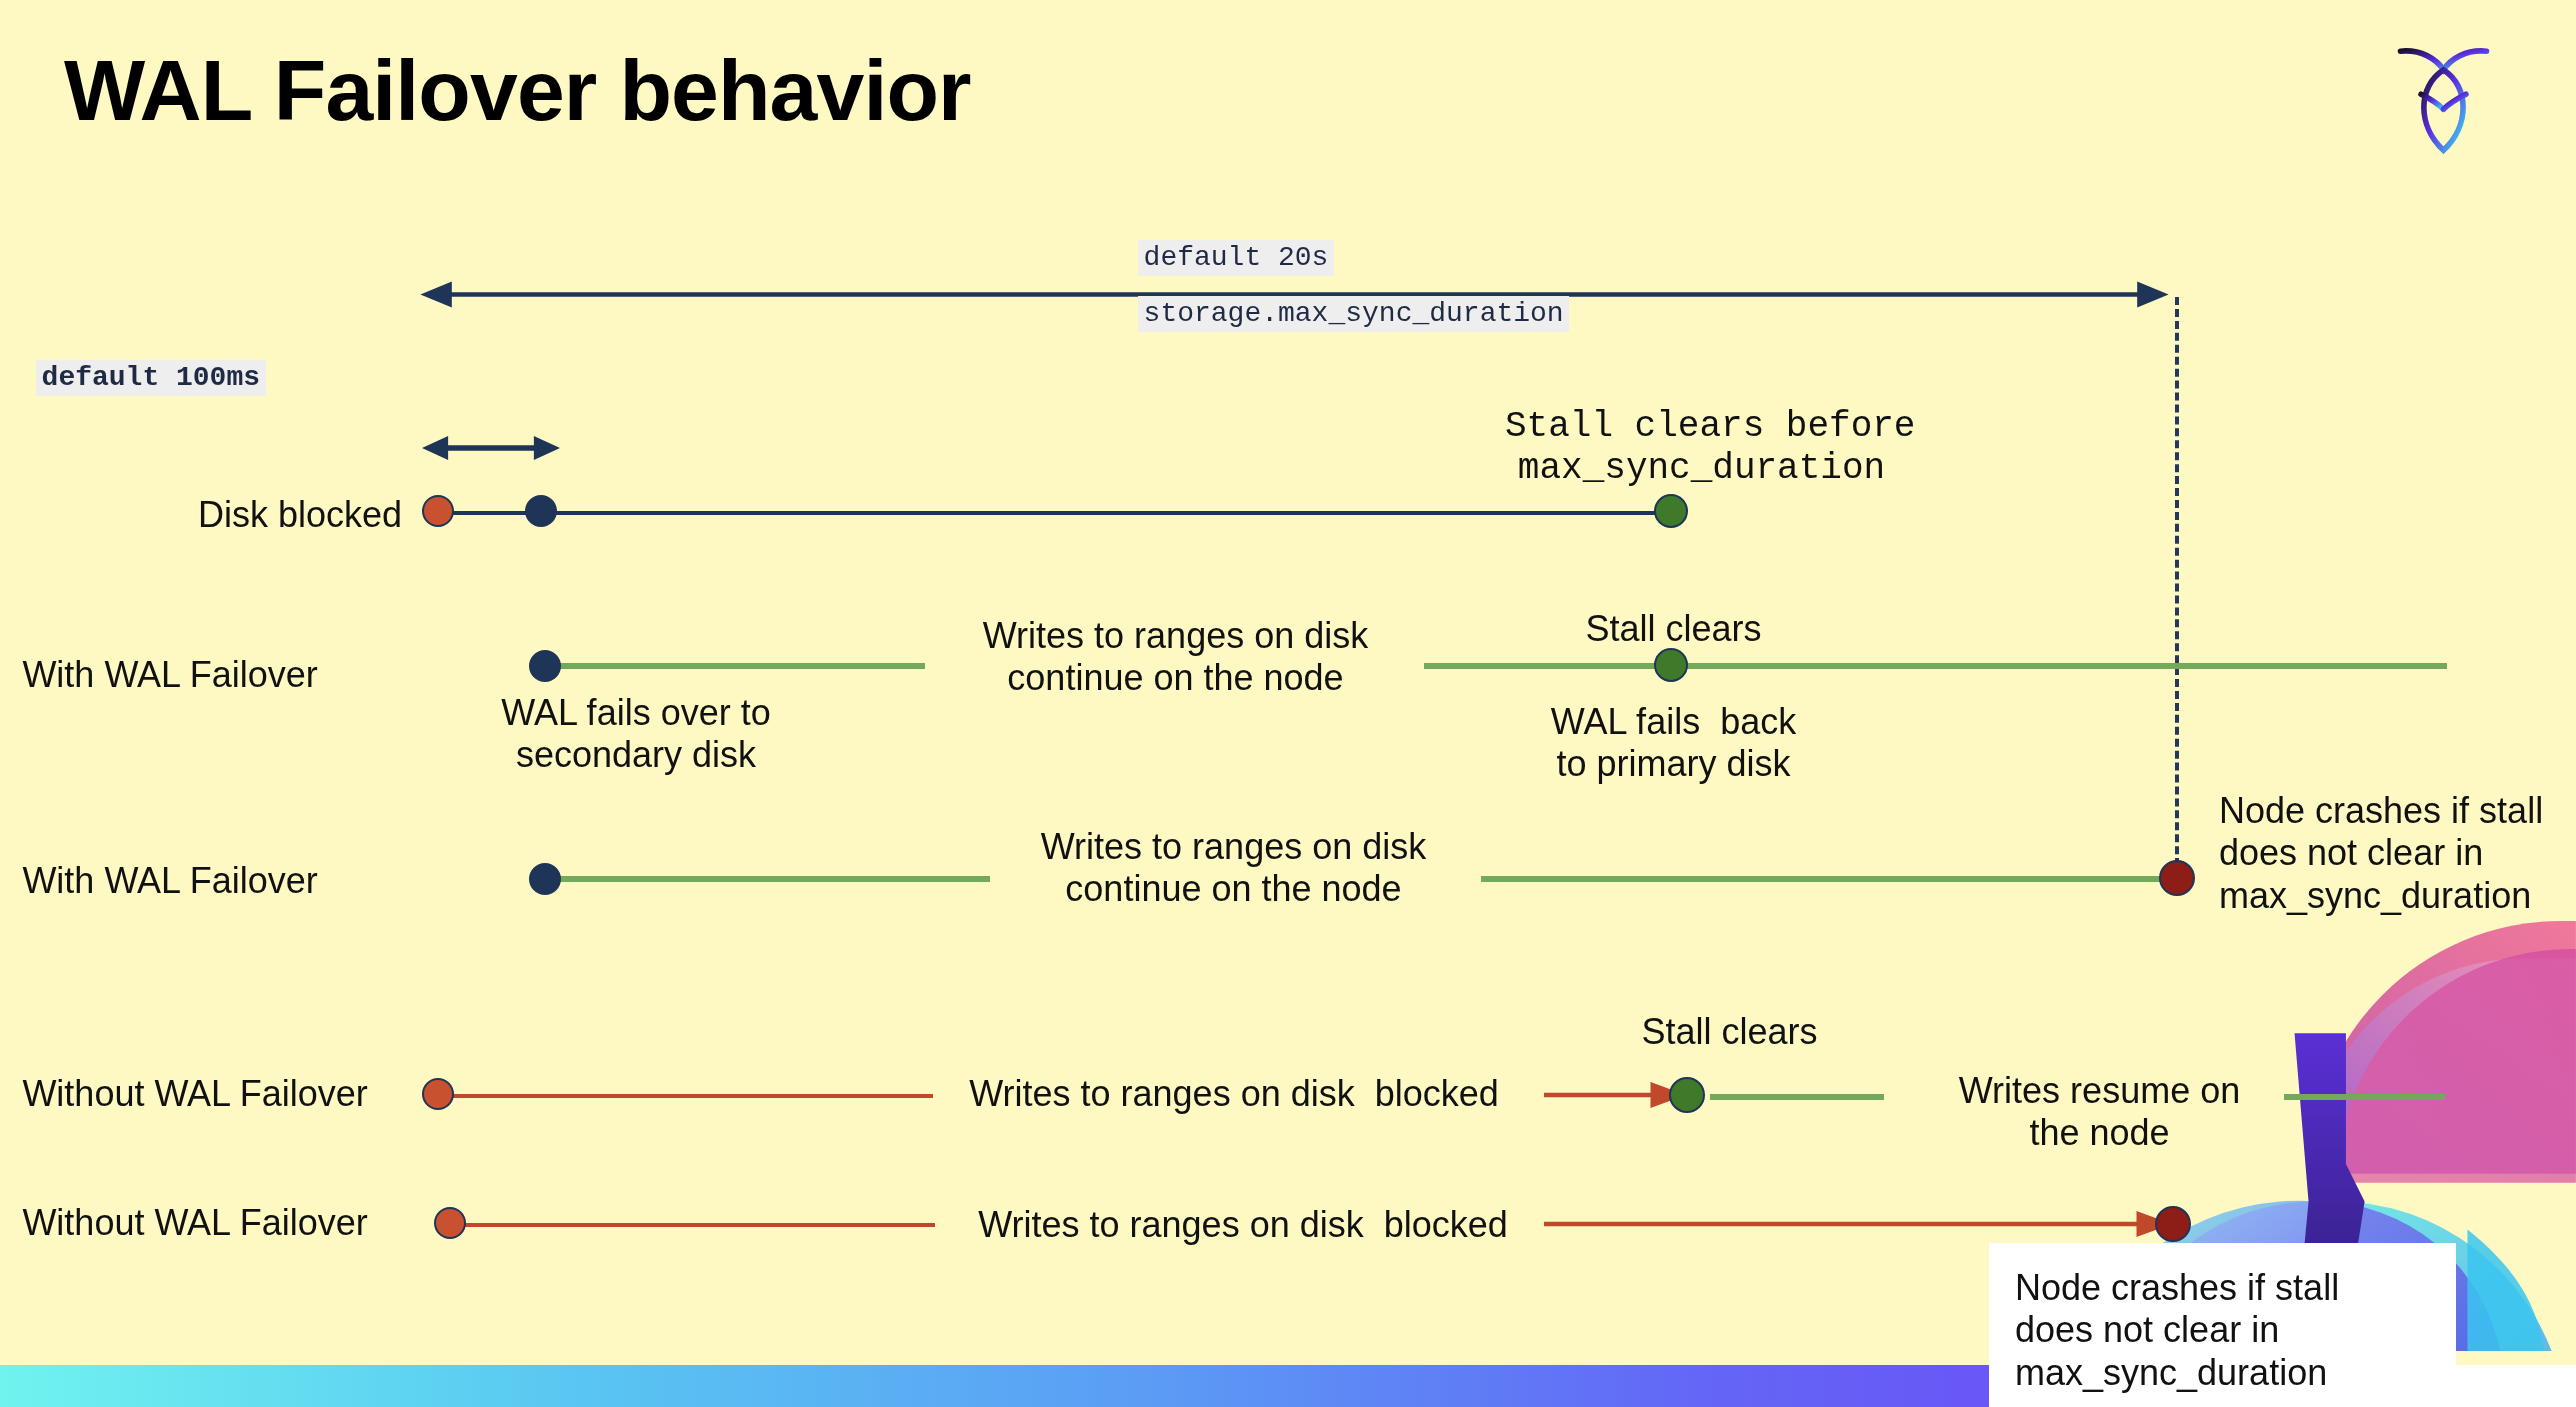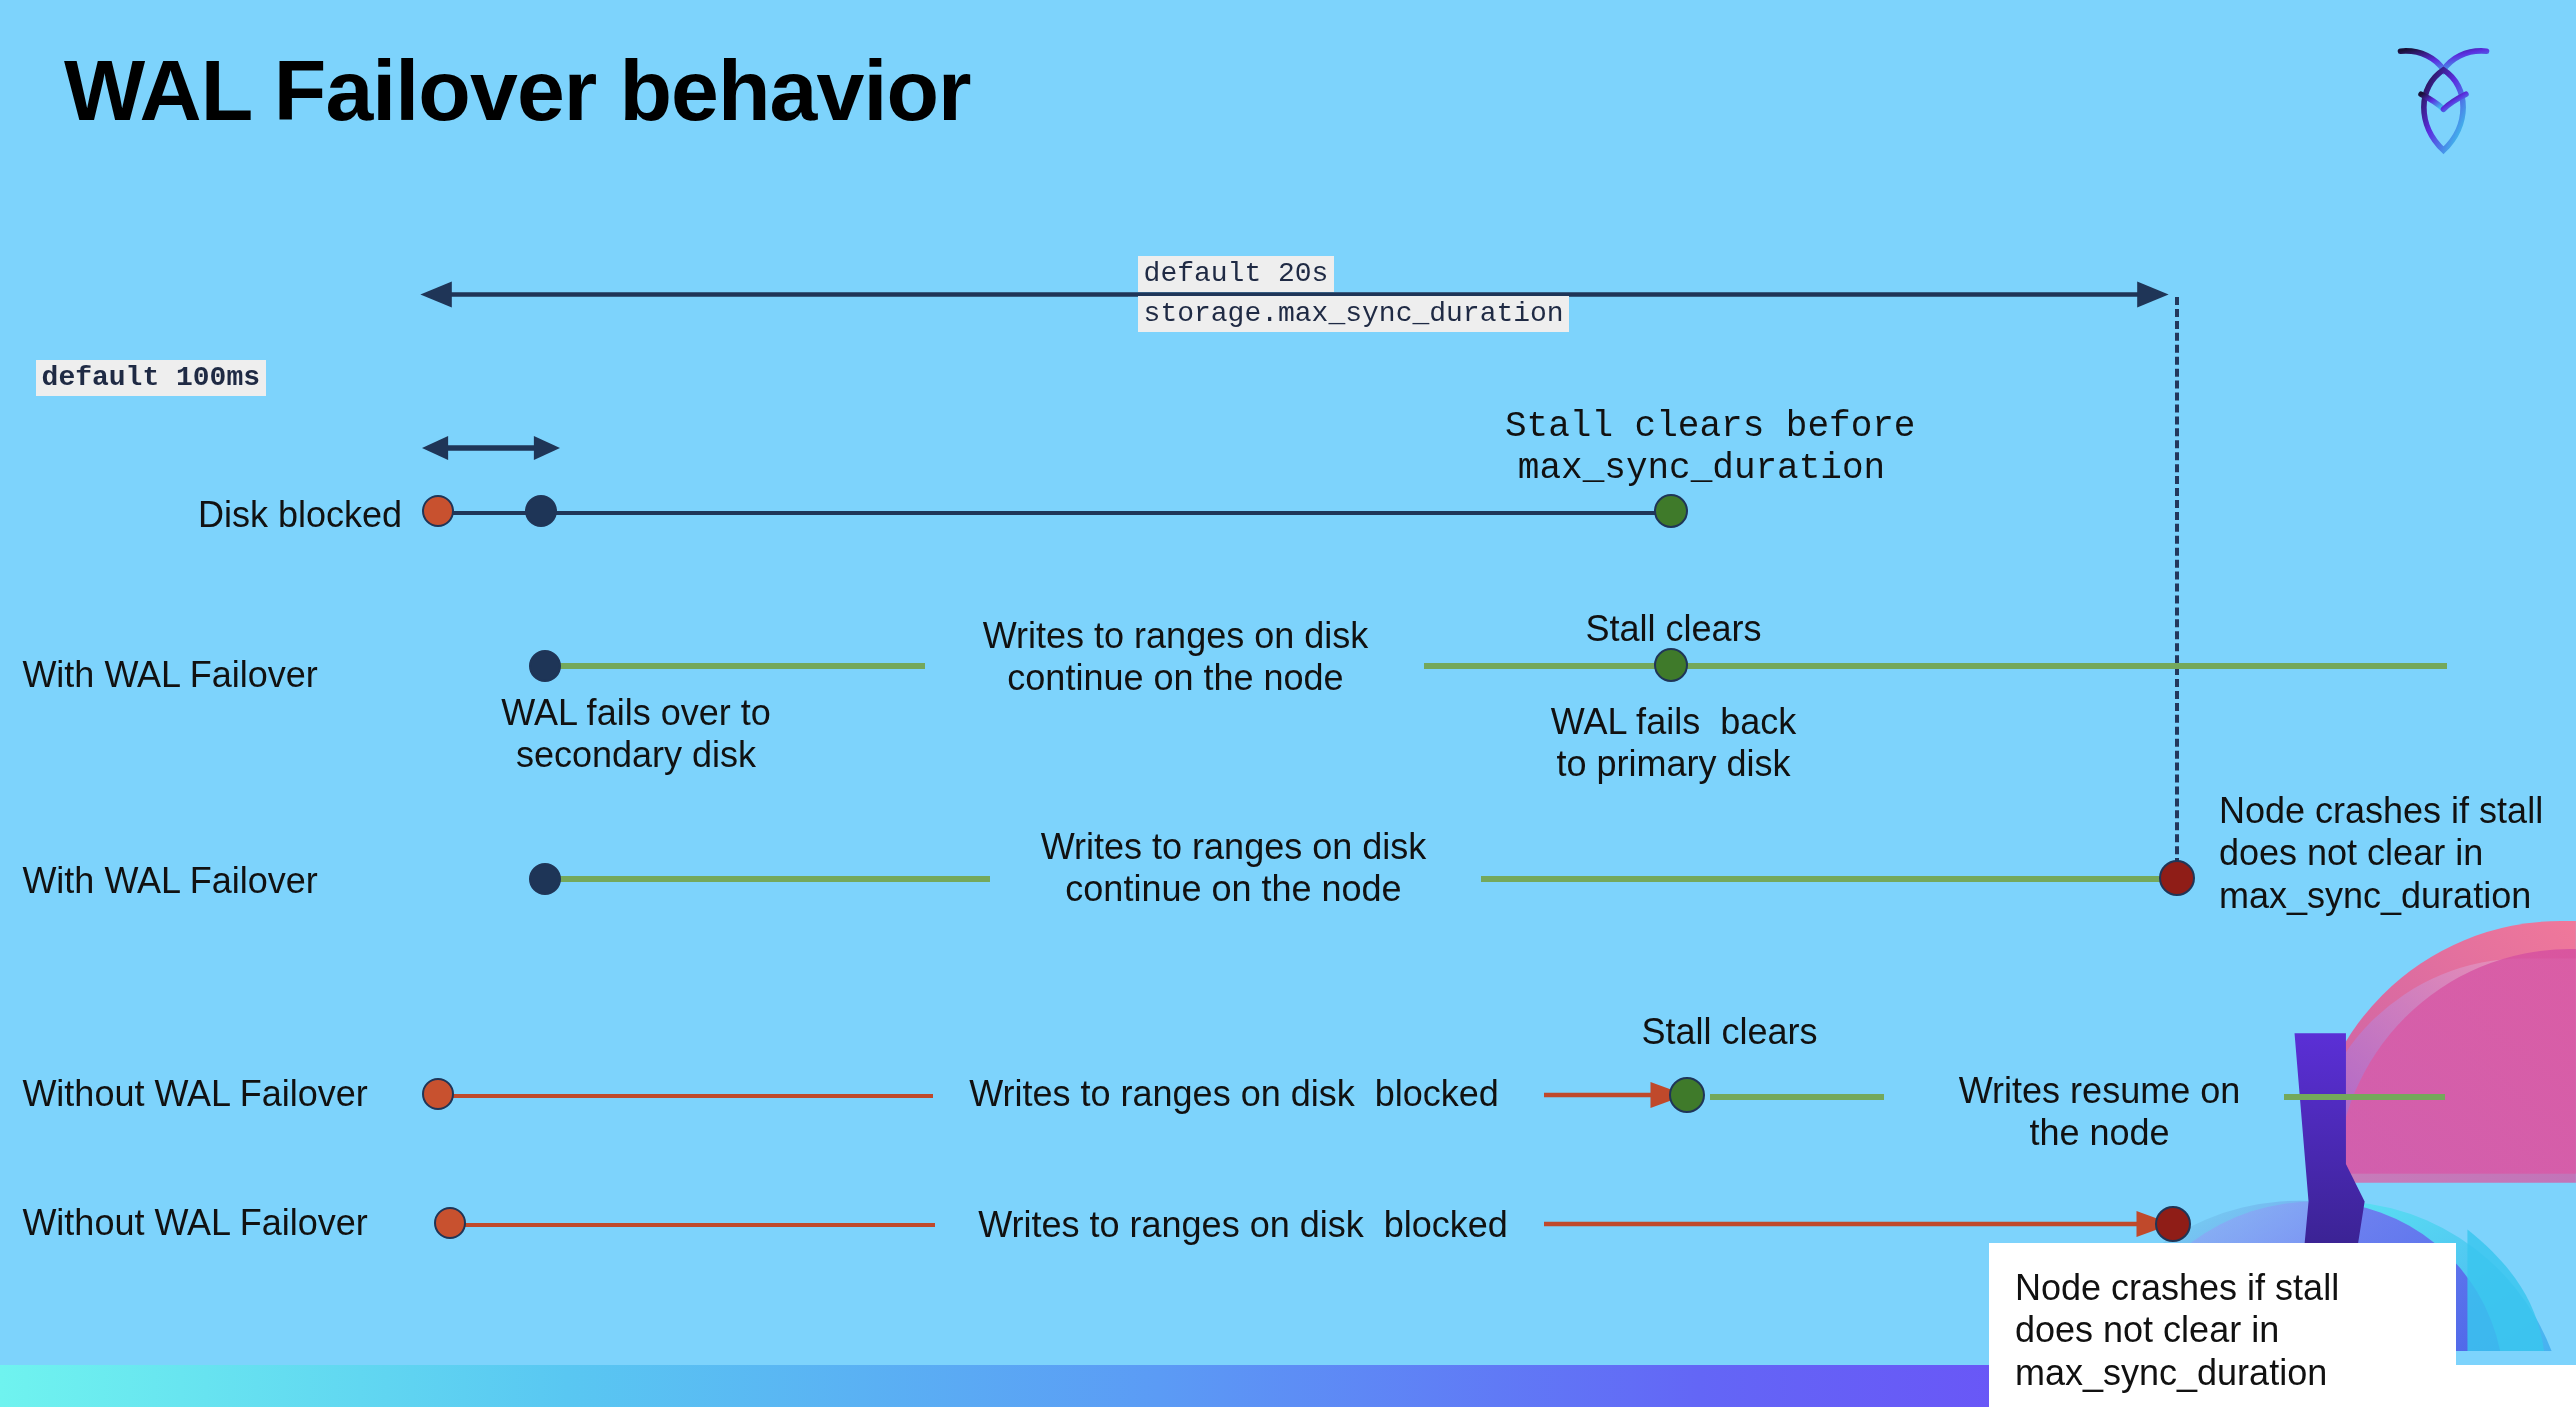--- a/index.html
+++ b/index.html
@@ -3,21 +3,21 @@
 <meta charset="utf-8">
 <style>
   html,body{margin:0;padding:0;}
   body{
     width:2576px;height:1408px;
     background:#ffffff;
     font-family:"Liberation Sans", sans-serif;
     overflow:hidden;
     position:relative;
   }
-  .slide{position:absolute;inset:0;overflow:hidden;background:#7dd3fc;}
+  .slide{position:absolute;inset:0;overflow:hidden;background:#fef9c3;}
 
   
   .title{
     position:absolute;left:64px;top:45px;
     font-size:86px;font-weight:bold;color:#000000;
     letter-spacing:-0.9px;line-height:1.05;
     white-space:nowrap;
   }
 
   
@@ -166,21 +166,21 @@
   </div>
 
   <div class="arrowsvg" style="left:411px;top:276px;width:1767px;height:37px;">
     <svg width="1767" height="37" viewBox="0 0 1890 40" xmlns="http://www.w3.org/2000/svg">
       <line x1="26" y1="20" x2="1864" y2="20" stroke="#1f3557" stroke-width="5"></line>
       <polygon points="0,20 34,6 34,34" fill="#1f3557"></polygon>
       <polygon points="1890,20 1856,6 1856,34" fill="#1f3557"></polygon>
     </svg>
   </div>
 
-  <div class="code" style="left:1138px;top:256px;">default 20s</div>
+  <div class="code" style="left:1138px;top:240px;">default 20s</div>
   <div class="code" style="left:1138px;top:296px;">storage.max_sync_duration</div>
 
   <div class="code" style="left:36px;top:360px;font-weight:bold;">default 100ms</div>
 
   <div class="arrowsvg" style="left:422px;top:432px;width:138px;height:32px;">
     <svg width="138" height="32" viewBox="0 0 148 34" xmlns="http://www.w3.org/2000/svg">
       <line x1="20" y1="17" x2="128" y2="17" stroke="#1f3557" stroke-width="6"></line>
       <polygon points="0,17 28,4 28,30" fill="#1f3557"></polygon>
       <polygon points="148,17 120,4 120,30" fill="#1f3557"></polygon>
     </svg>

